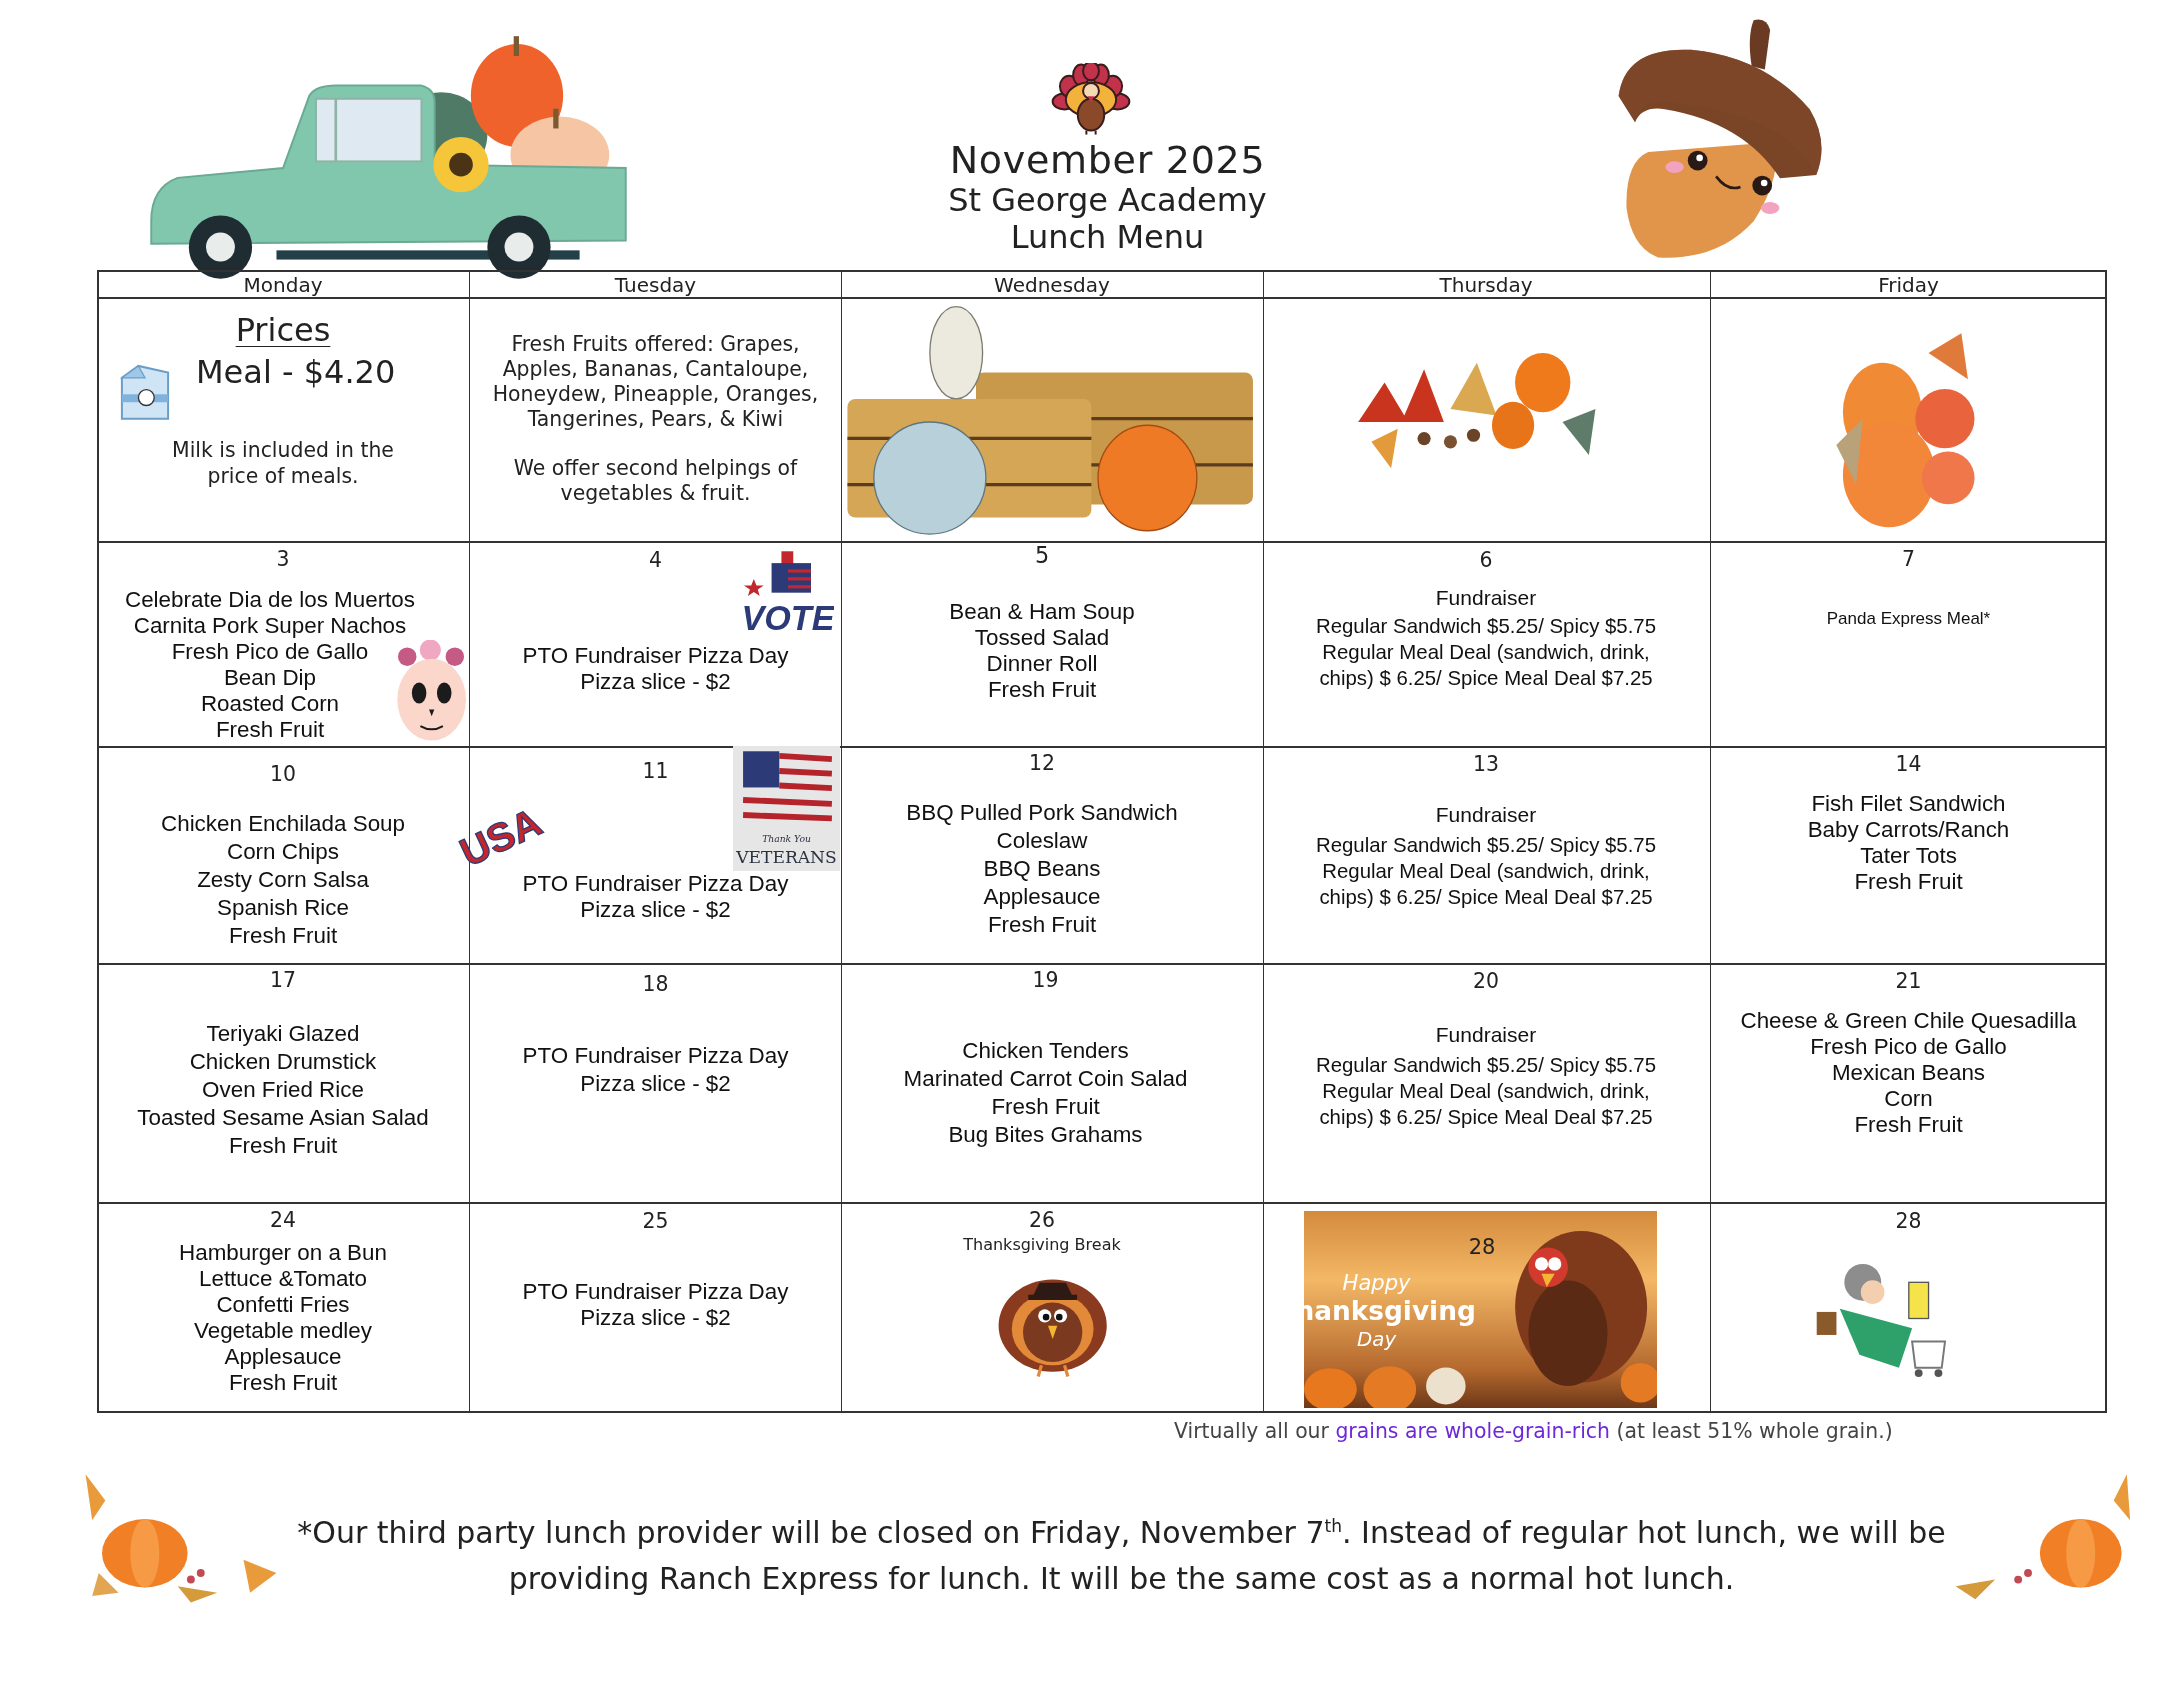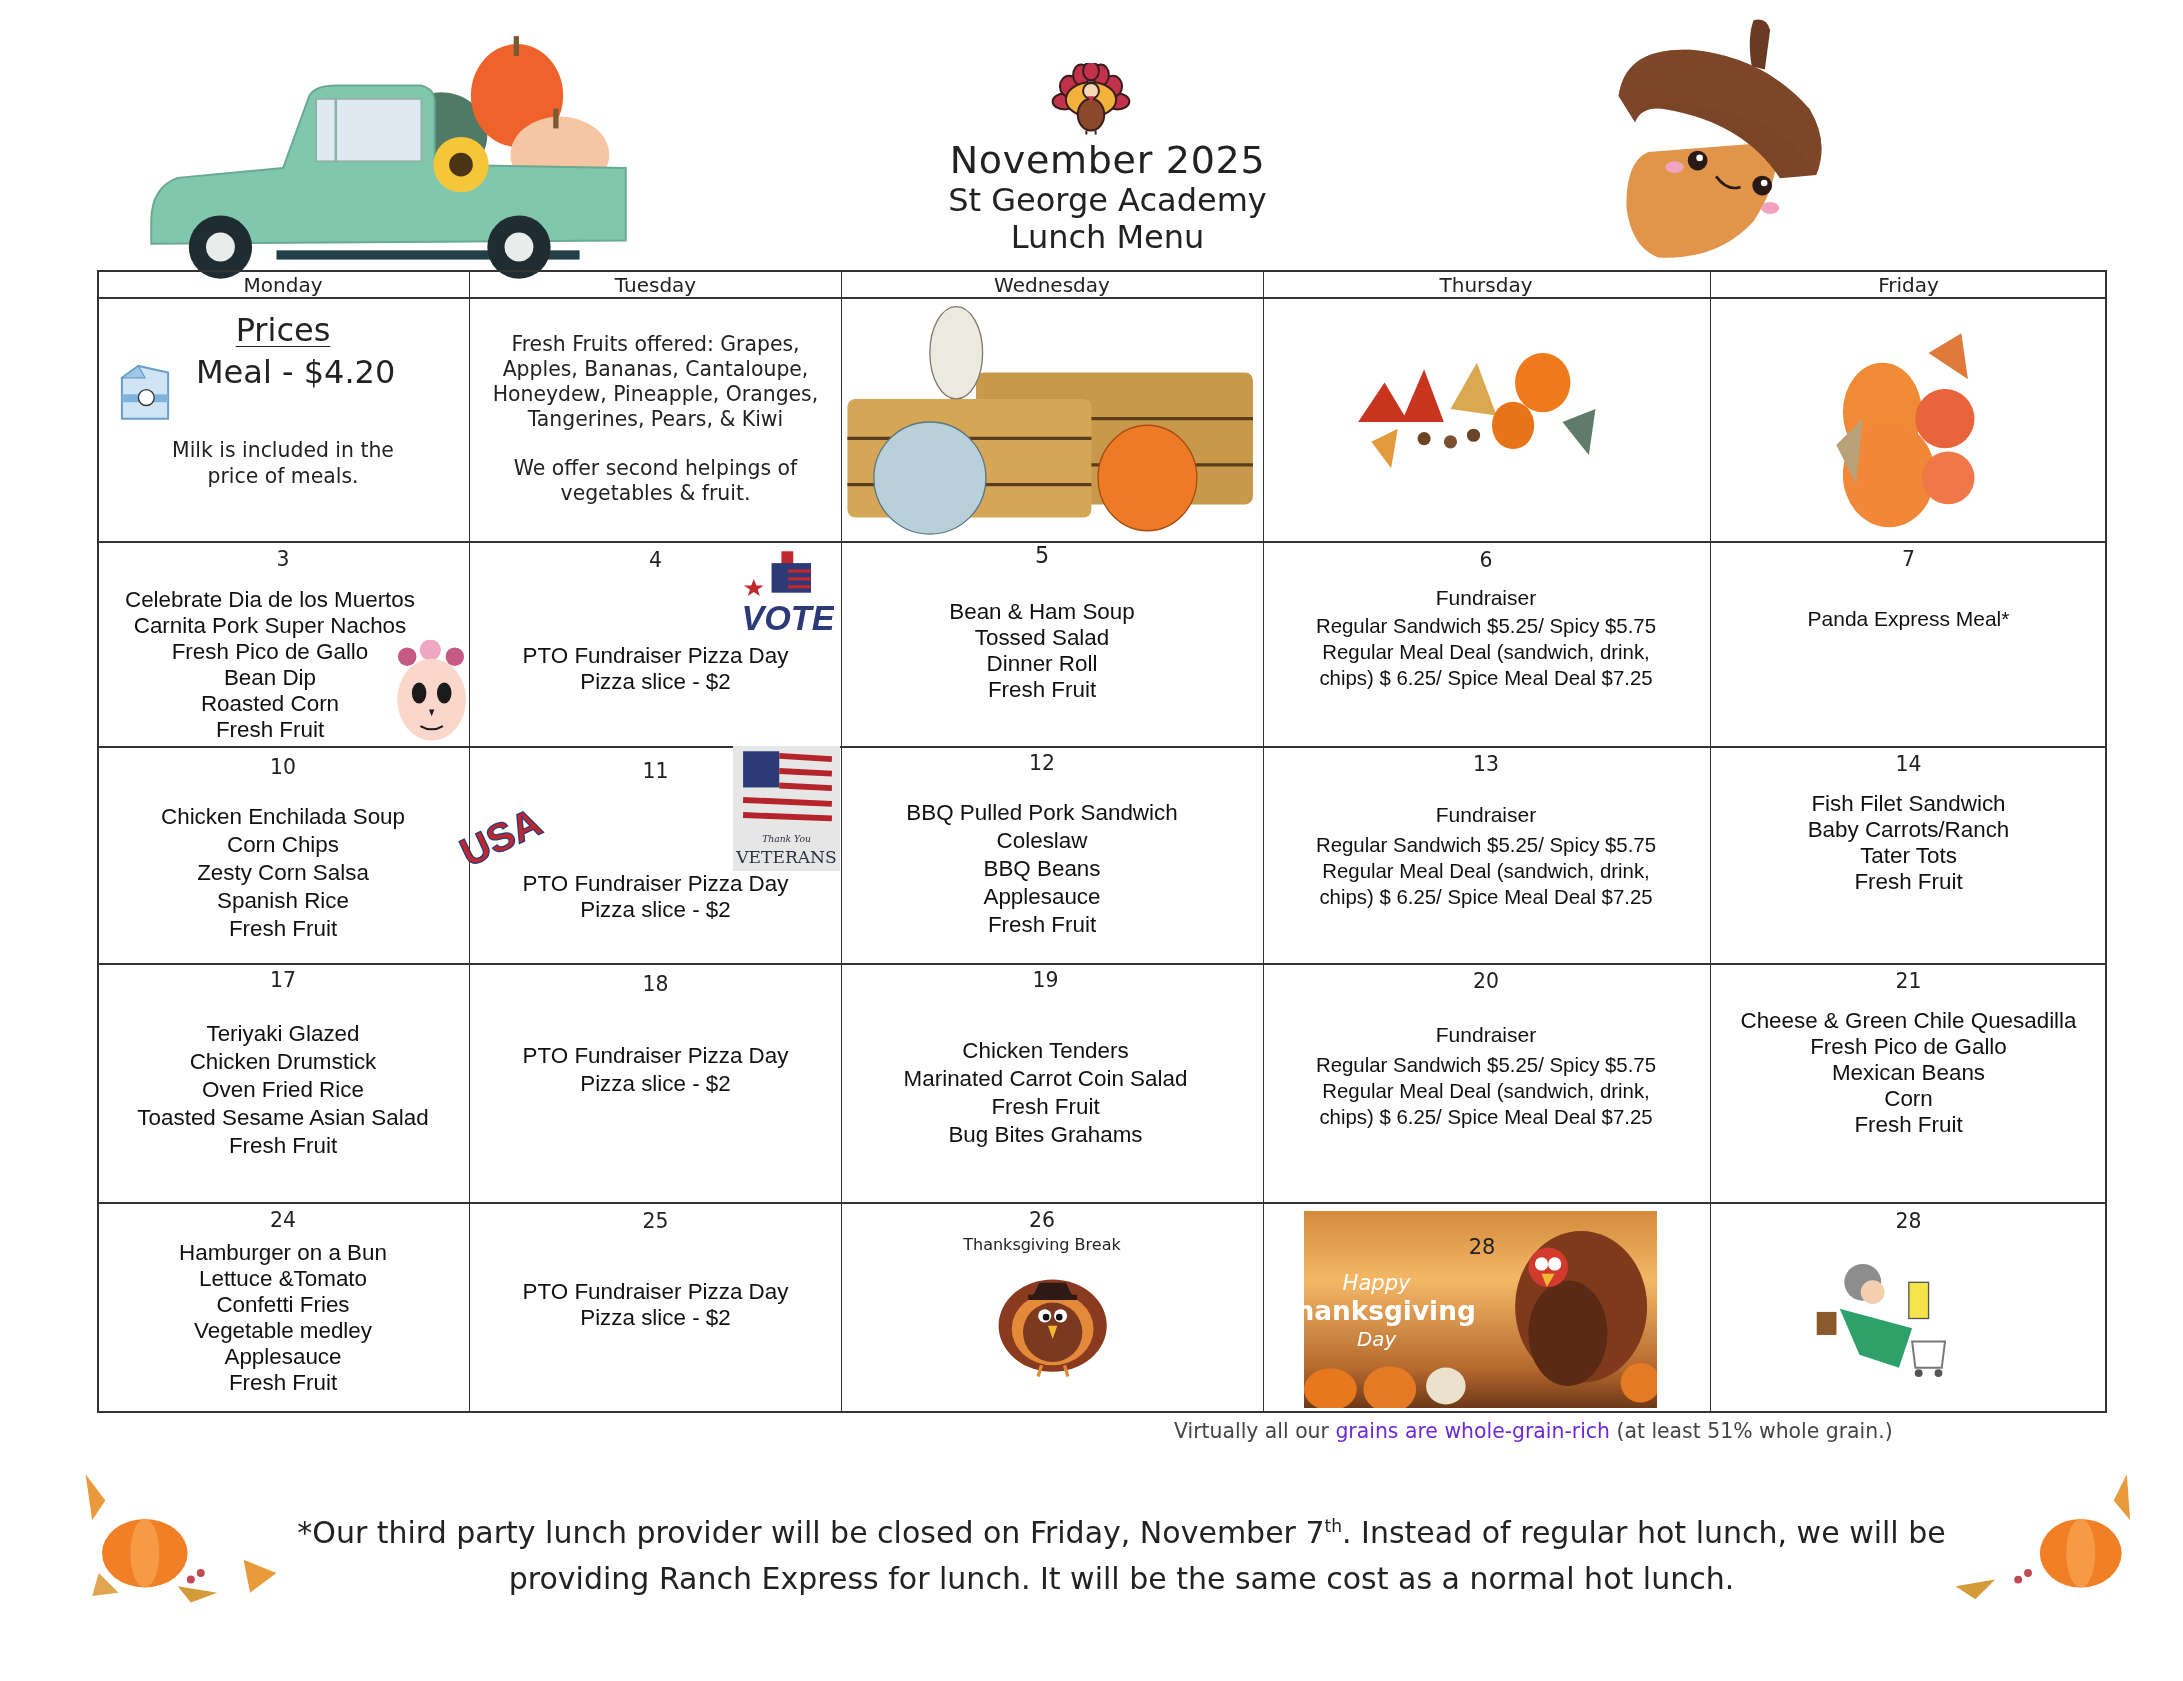--- a/index.html
+++ b/index.html
@@ -243,27 +243,27 @@
   <div class="menu" style="margin-top:13px; font-size:21px; line-height:26px;">Fundraiser</div>
   <div class="menu fund" style="margin-top:1.3px;">
     <div>Regular Sandwich $5.25/ Spicy $5.75</div>
     <div>Regular Meal Deal (sandwich, drink,</div>
     <div>chips) $ 6.25/ Spice Meal Deal $7.25</div>
   </div>
 </div>
 
 <div class="cell" style="left:1710px; top:543px; width:397px; height:202px;">
   <div class="date" style="margin-top:4px;">7</div>
-  <div class="menu" style="margin-top:33px; font-size:21px; line-height:29px;">
+  <div class="menu" style="margin-top:33px; font-size:17px; line-height:29px;">
     <div>Panda Express Meal*</div>
   </div>
 </div>
 
 <div class="cell" style="left:97px; top:748px; width:372px; height:216px;">
-  <div class="date" style="margin-top:7px;">10</div>
+  <div class="date" style="margin-top:14px;">10</div>
   <div class="menu" style="margin-top:24px; line-height:28px;">
     <div>Chicken Enchilada Soup</div>
     <div>Corn Chips</div>
     <div>Zesty Corn Salsa</div>
     <div>Spanish Rice</div>
     <div>Fresh Fruit</div>
   </div>
 </div>
 <div class="img-box" style="left:448px; top:801px; width:106px; height:73px;">
   <svg width="106" height="73" viewBox="0 0 160 110">

